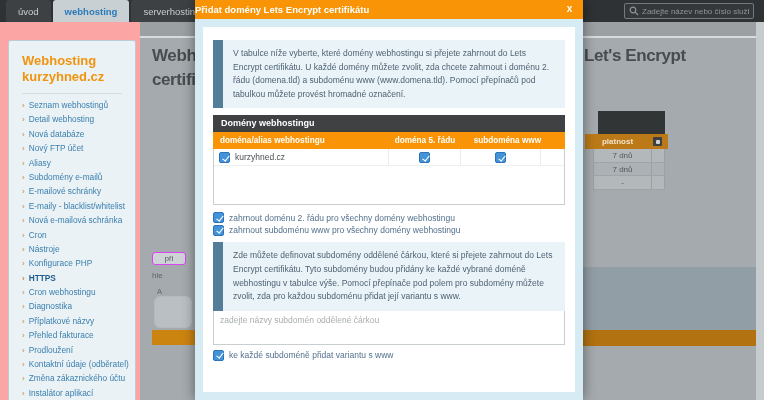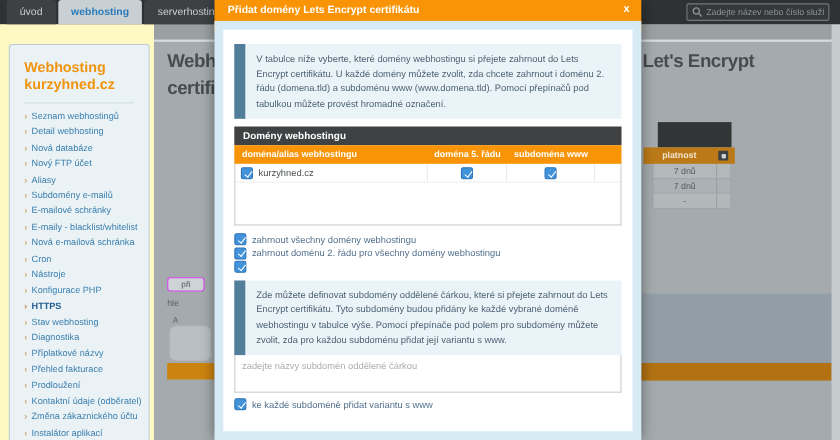--- a/index.html
+++ b/index.html
@@ -1,18 +1,18 @@
 <!DOCTYPE html>
 <html><head>
 <meta charset="utf-8">
 <style>
   * { box-sizing: border-box; margin: 0; padding: 0; }
   html,body { background:#c3cace; }
   body { font-family:"Liberation Sans", sans-serif; }
-  #stage { position:relative; width:764px; height:400px; overflow:hidden; background:#fef9c3; }
+  #stage { position:relative; width:764px; height:400px; overflow:hidden; background:#fca5a5; }
 
   
   .topbar { position:absolute; left:0; top:0; width:764px; height:22px; background:#2e3234; z-index:3; }
   .tabs { position:absolute; left:6px; top:0; height:22px; display:flex; gap:2px; }
   .tab { padding:0 12px; line-height:23px; font-size:9.5px; color:#c9ced1; background:#3d4143; border-radius:3px 3px 0 0; cursor:default; }
   .tab.active { background:#c9d0d4; color:#2a7ab8; font-weight:bold; }
   .search { position:absolute; right:10px; top:3px; width:130px; height:16px; background:#34383a; border:1px solid #74797c; border-radius:2px; display:flex; align-items:center; padding:0 4px; }
   .search input { flex:1; background:transparent; border:0; outline:none; font-size:8px; color:#a6acaf; font-family:"Liberation Sans",sans-serif; min-width:0; }
   .search input::placeholder { color:#8e9497; }
 
@@ -46,28 +46,28 @@
   .ct-gear { width:9px; height:9px; margin-left:3px; background:#3d3f40; border-radius:1px; position:relative; }
   .ct-gear::after { content:""; position:absolute; left:2.5px; top:2.5px; width:4px; height:4px; background:#cfd3d5; border-radius:1px; }
   .ct-rows { left:593px; top:149px; width:72px; border-left:1px solid #9aa0a5; }
   .ct-row { display:flex; height:13.5px; border-bottom:1px solid #9ea4a7; }
   .ct-row .v { width:58px; text-align:center; font-size:8px; color:#54595c; line-height:13.5px; border-right:1px solid #9aa0a5; }
   .ct-row .e { width:13px; border-right:1px solid #9aa0a5; }
   .ct-row.odd { background:#b3b9bb; } .ct-row.even { background:#abb1b4; }
 
   
   .modal { position:absolute; left:195px; top:0; width:388px; height:400px; z-index:10; box-shadow:0 0 12px rgba(0,0,0,.45); }
-  .m-header { height:29px; background:#f89406; color:#fff; font-size:9.5px; font-weight:bold; line-height:19px; padding-left:12px; position:relative; }
+  .m-header { height:29px; background:#f89406; color:#fff; font-size:9.5px; font-weight:bold; line-height:19px; padding-left:0; position:relative; }
   .m-close { position:absolute; top:2px; right:7px; width:13px; height:14px; color:#fff; font-size:10px; font-weight:bold; text-align:center; line-height:14px; cursor:pointer; }
   .m-body { position:absolute; left:0; top:19px; right:0; bottom:0; background:#d7ebf5; padding:8px; }
   .m-inner { background:#fff; height:100%; padding:6px 10px 16px; overflow:hidden; }
   .infobox { margin-top:7px; background:#eaf3f8; border-left:10px solid #537e9a; padding:7px 10px; font-size:8.5px; line-height:1.6; color:#4e6272; }
   .sec-head { margin-top:7px; background:#3f4142; color:#fff; font-size:9px; font-weight:bold; padding:0 8px; height:17px; line-height:17px; }
   .thead { background:#f89406; color:#fff; font-size:8.2px; font-weight:bold; display:flex; align-items:center; height:17px; }
-  .thead .c1 { flex:1; padding-left:7px; } .thead .c2 { width:72px; text-align:center; } .thead .c3 { width:80px; text-align:center; } .thead .c4 { width:24px; }
+  .thead .c1 { flex:1; padding-left:7px; } .thead .c2 { width:72px; text-align:center; } .thead .c3 { width:80px; text-align:right; } .thead .c4 { width:24px; }
   .tlist { border:1px solid #c9ced1; border-top:none; height:56px; background:#fff; overflow:hidden; }
   .drow { display:flex; align-items:stretch; height:17px; border-bottom:1px solid #edf0f1; font-size:8.5px; color:#4a4f52; }
   .drow .c1 { flex:1; display:flex; align-items:center; gap:5px; padding-left:5px; }
   .drow .c2 { width:72px; display:flex; justify-content:center; align-items:center; border-left:1px solid #e8ebec; }
   .drow .c3 { width:80px; display:flex; justify-content:center; align-items:center; border-left:1px solid #e8ebec; }
   .drow .c4 { width:24px; border-left:1px solid #e8ebec; }
   .opts { margin-top:6px; }
   .opt { display:flex; align-items:center; gap:5px; height:12.5px; font-size:8.5px; color:#53708c; }
   .cb { width:11px; height:11px; min-width:11px; background:#4293d9; border:1px solid #2e73b8; border-radius:2px; position:relative; display:inline-block; cursor:pointer; }
   .cb::after { content:""; position:absolute; left:3.5px; top:0.8px; width:2.5px; height:6px; border:solid #fff; border-width:0 1.8px 1.8px 0; transform:rotate(38deg); }
@@ -185,21 +185,21 @@
         <div class="side-item">
           <span class="arr">›</span>
           <span>Konfigurace PHP</span>
         </div>
         <div class="side-item active">
           <span class="arr">›</span>
           <span>HTTPS</span>
         </div>
         <div class="side-item">
           <span class="arr">›</span>
-          <span>Stav webhosting</span>
+          <span>Cron webhostingu</span>
         </div>
         <div class="side-item">
           <span class="arr">›</span>
           <span>Diagnostika</span>
         </div>
         <div class="side-item">
           <span class="arr">›</span>
           <span>Příplatkové názvy</span>
         </div>
         <div class="side-item">
@@ -254,28 +254,25 @@
               <div class="c3">
                 <span class="cb"></span>
               </div>
               <div class="c4"></div>
             </div>
           </div>
 
         <div class="opts" id="bulk-options">
             <div class="opt">
               <span class="cb"></span>
-              <span>zahrnout všechny domény webhostingu</span>
-            </div>
-            <div class="opt">
-              <span class="cb"></span>
               <span>zahrnout doménu 2. řádu pro všechny domény webhostingu</span>
             </div>
             <div class="opt">
               <span class="cb"></span>
+              <span>zahrnout subdoménu www pro všechny domény webhostingu</span>
             </div>
           </div>
 
         <div class="infobox" style="margin-top:6px;">Zde můžete definovat subdomény oddělené čárkou, které si přejete zahrnout do Lets Encrypt certifikátu. Tyto subdomény budou přidány ke každé vybrané doméně webhostingu v tabulce výše. Pomocí přepínače pod polem pro subdomény můžete zvolit, zda pro každou subdoménu přidat její variantu s www.</div>
 
         <textarea class="sub-ta" placeholder="zadejte názvy subdomén oddělené čárkou" style=""></textarea>
 
         <div class="opt opt-www">
           <span class="cb"></span>
           <span>ke každé subdoméně přidat variantu s www</span>

